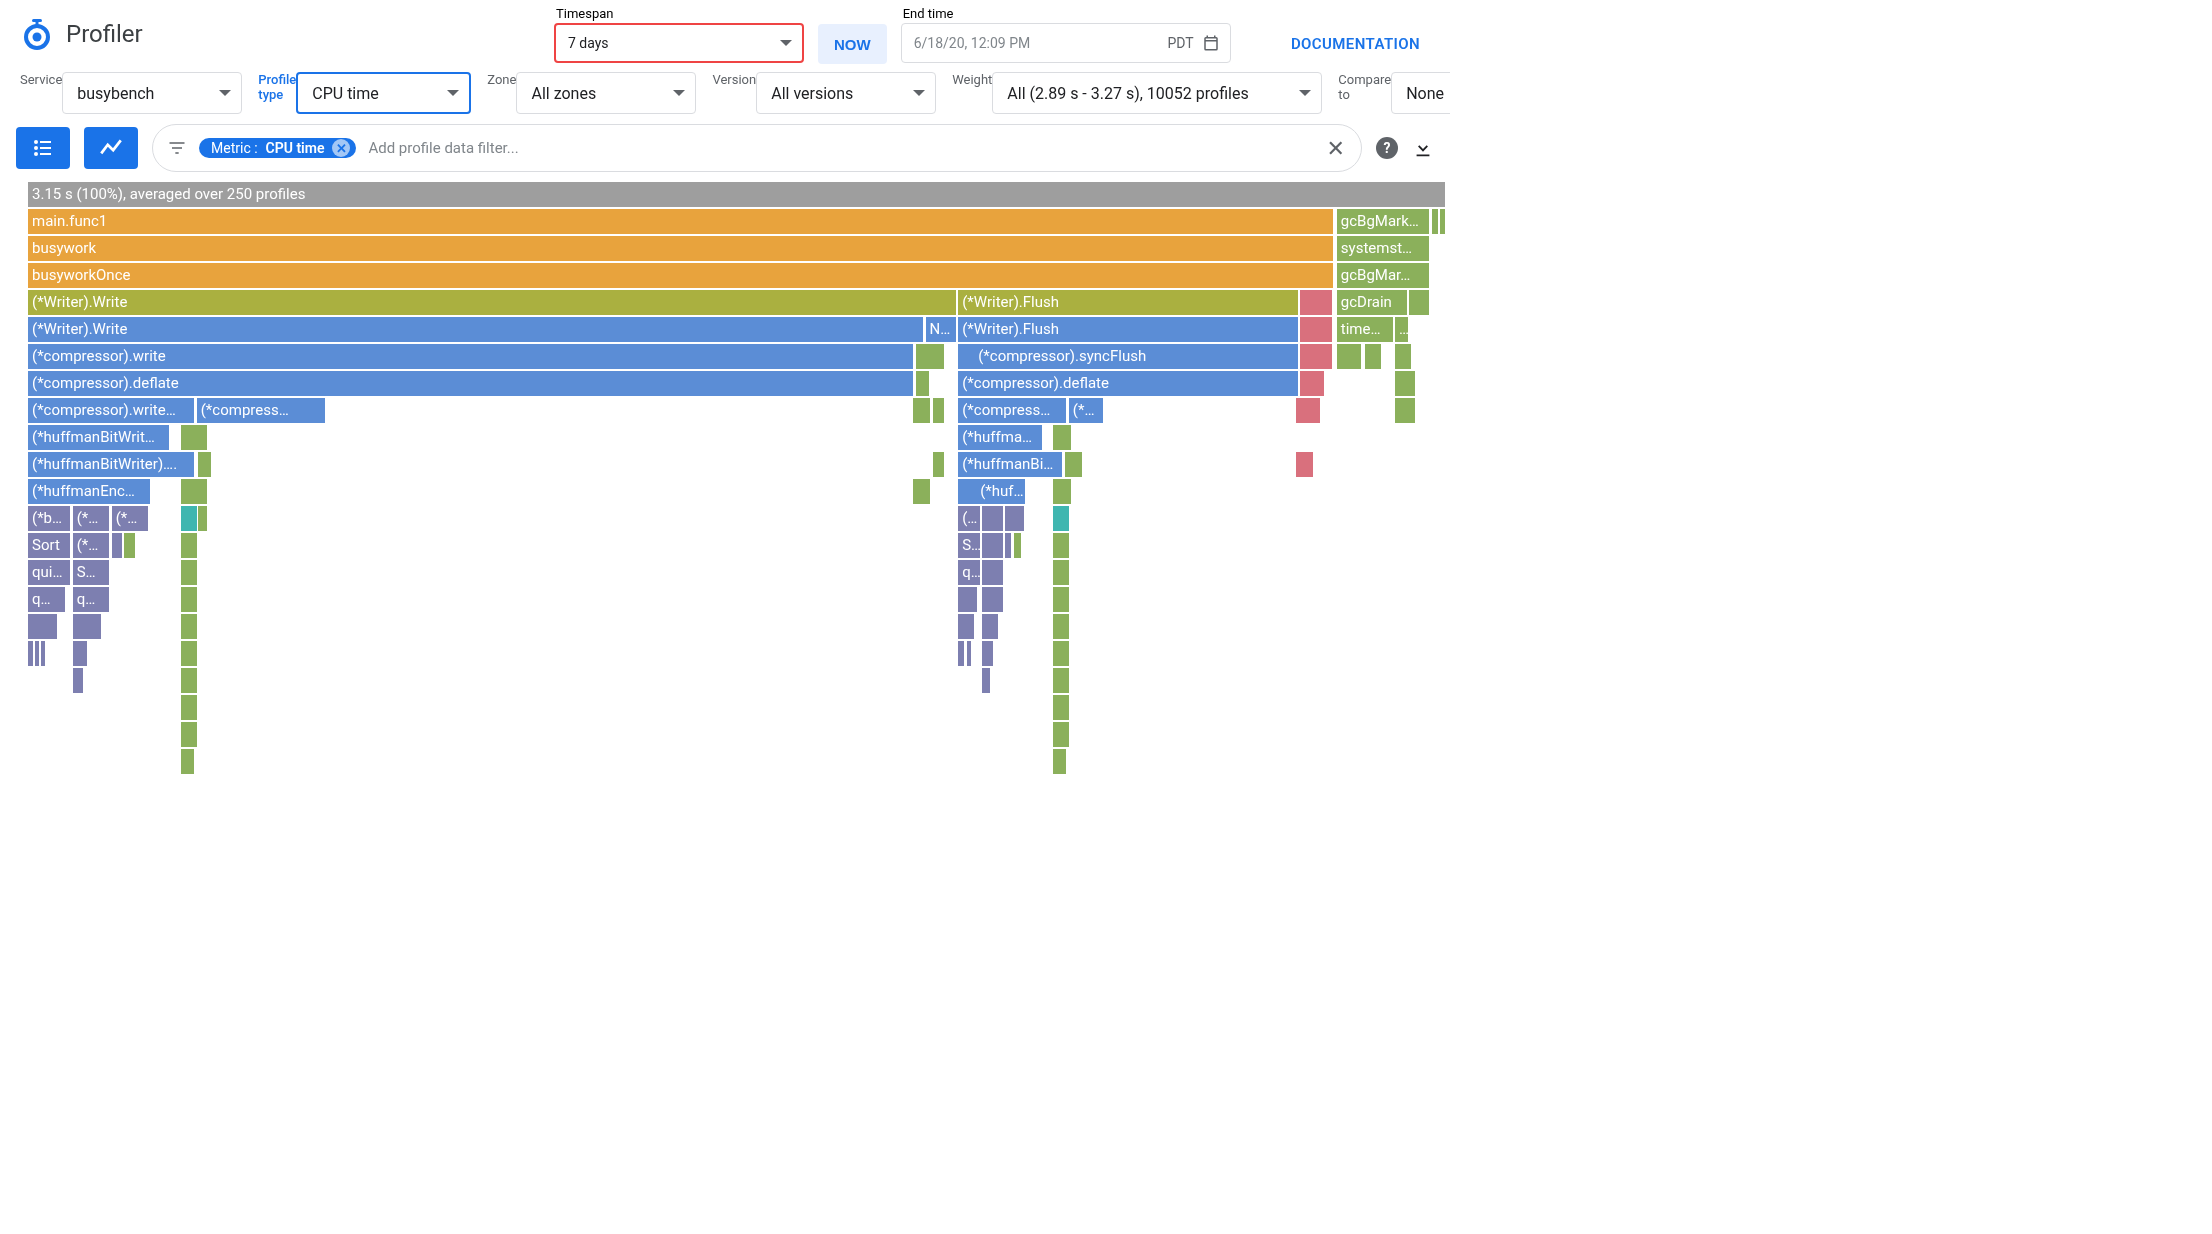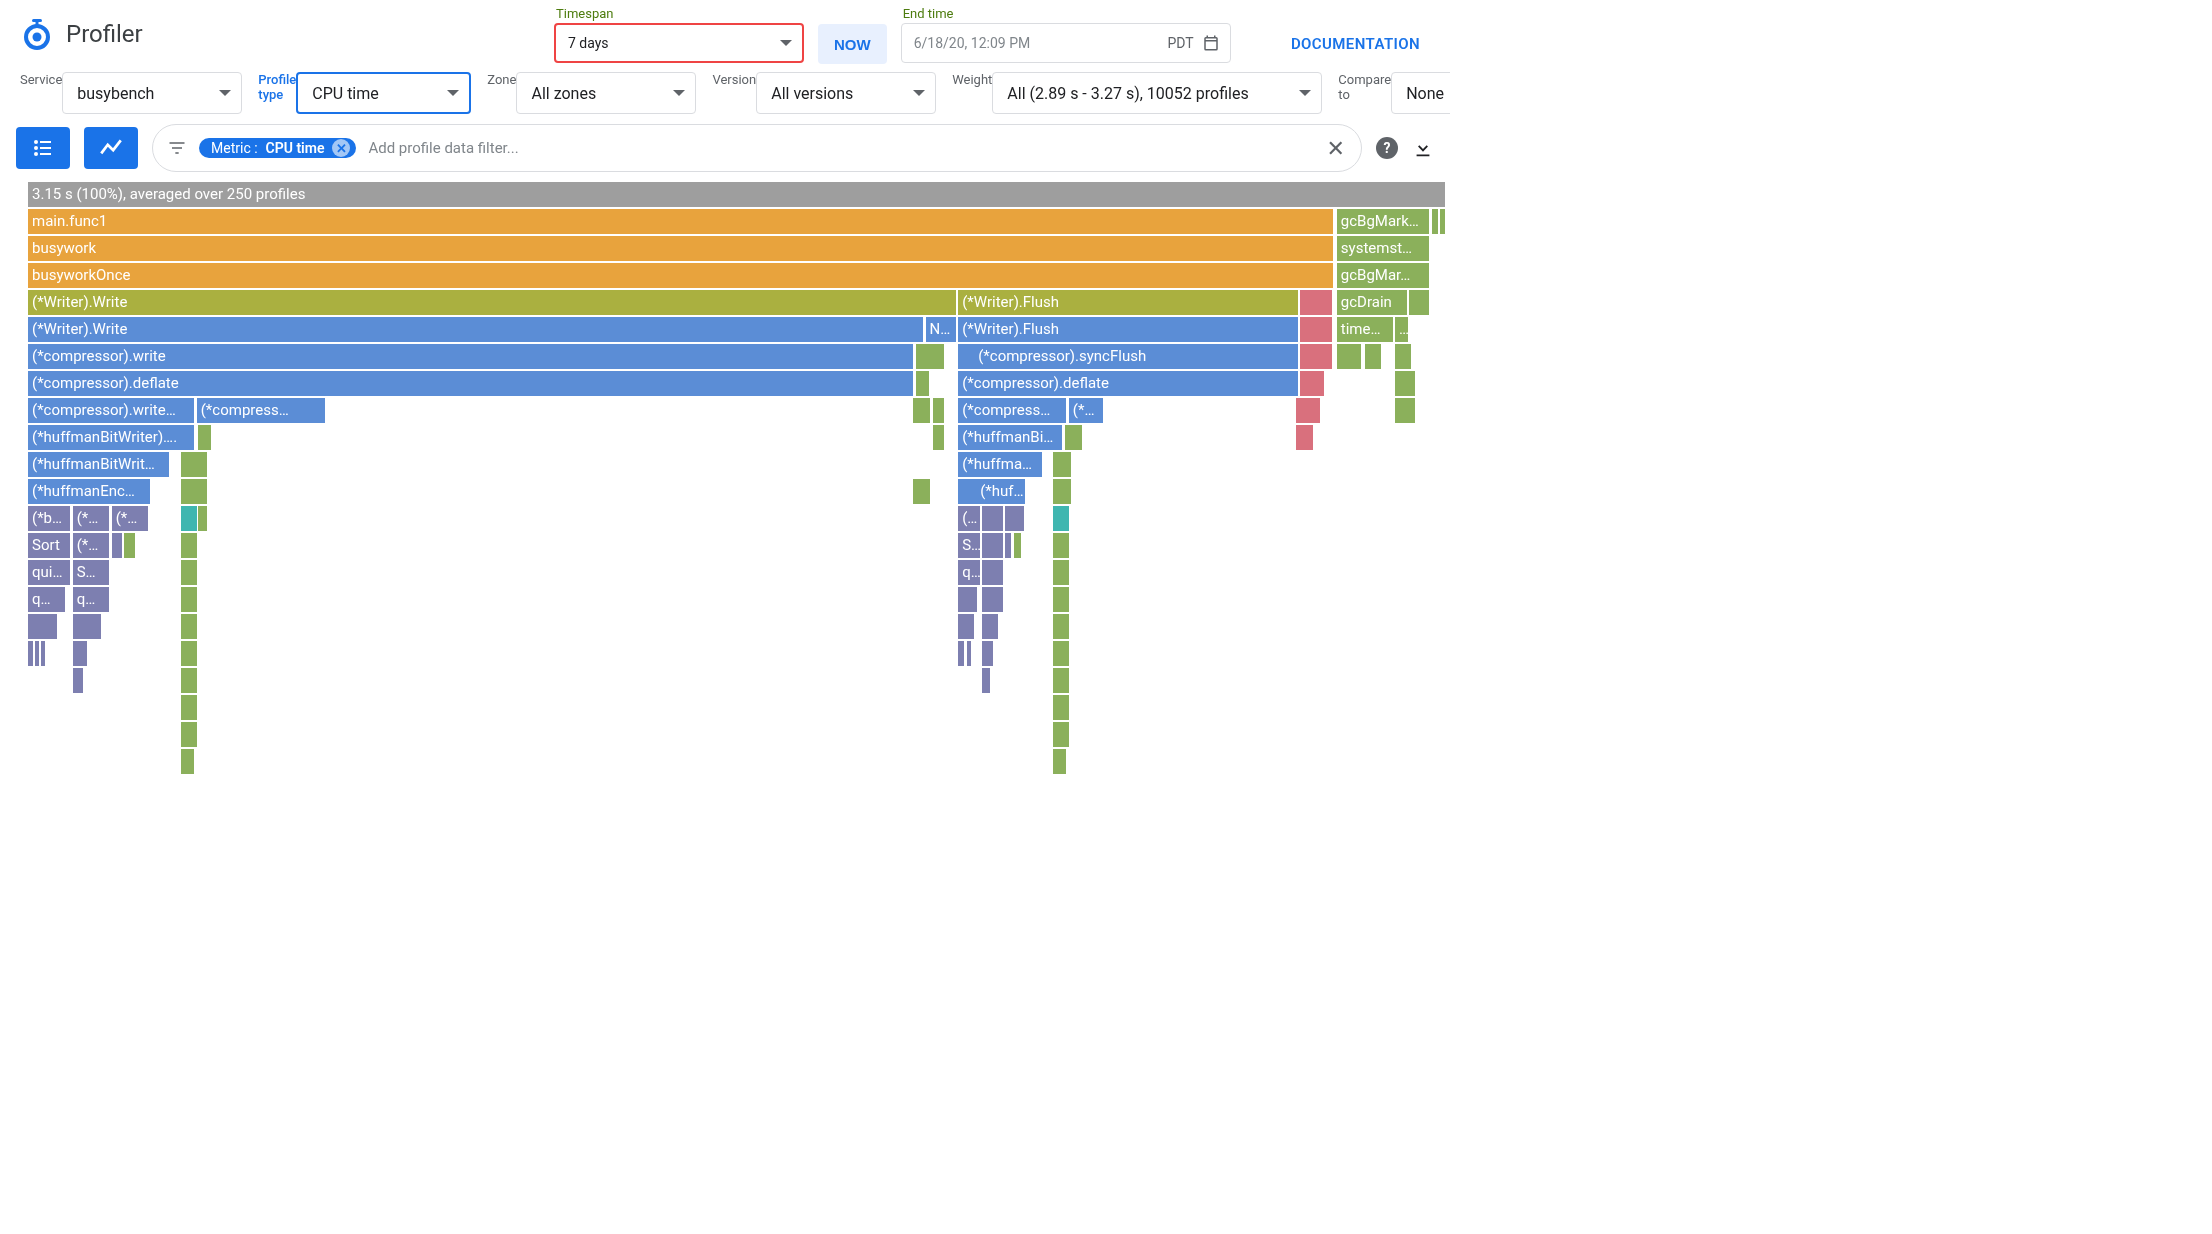--- a/index.html
+++ b/index.html
@@ -14,21 +14,21 @@
   .topbar {
     display: flex;
     align-items: center;
     padding: 4px 30px 4px 20px;
     gap: 14px;
   }
   .title-group { display: flex; align-items: center; gap: 12px; flex: 0 0 auto; min-width: 520px;}
   .logo-icon { width: 34px; height: 34px; position: relative; }
   .page-title { font-size: 24px; font-weight: 400; color: #3c4043; }
   .top-field { display: flex; flex-direction: column; }
-  .top-label { font-size: 13px; color: #4d7c0f; margin-bottom: 2px; padding-left: 2px;}
+  .top-label { font-size: 13px; color: #000000; margin-bottom: 2px; padding-left: 2px;}
   .top-select {
     border: 2px solid #ef4444; border-radius: 4px; height: 40px;
     display: flex; align-items: center; padding: 0 10px 0 12px; gap: 10px;
     background: #fff; cursor: pointer;
   }
   .top-select.wide { min-width: 250px; }
   .arrow-down {
     width: 0; height: 0; border-left: 6px solid transparent;
     border-right: 6px solid transparent; border-top: 6px solid #5f6368;
     margin-left: auto;
@@ -319,32 +319,32 @@
         <div class="fbar c-blue" style="left: 0%; width: 11.8%;">(*compressor).write…</div>
         <div class="fbar c-blue" style="left: 11.9%; width: 9.1%;">(*compress…</div>
         <div class="fbar c-green" style="left: 62.4%; width: 1.3%;"></div>
         <div class="fbar c-green" style="left: 63.8%; width: 0.9%;"></div>
         <div class="fbar c-blue" style="left: 65.6%; width: 7.7%;">(*compress…</div>
         <div class="fbar c-blue" style="left: 73.4%; width: 2.5%;">(*…</div>
         <div class="fbar c-pinkred" style="left: 89.4%; width: 1.8%;"></div>
         <div class="fbar c-green" style="left: 96.4%; width: 1.5%;"></div>
       </div>
       <div class="frow">
+        <div class="fbar c-blue" style="left: 0%; width: 10%;">(*huffmanBitWrit…</div>
+        <div class="fbar c-green" style="left: 10.8%; width: 1.9%;"></div>
+        <div class="fbar c-blue" style="left: 65.6%; width: 6%;">(*huffma…</div>
+        <div class="fbar c-green" style="left: 72.3%; width: 1.3%;"></div>
+      </div>
+      <div class="frow">
         <div class="fbar c-blue" style="left: 0%; width: 11.8%;">(*huffmanBitWriter)….</div>
         <div class="fbar c-green" style="left: 12%; width: 1%;"></div>
         <div class="fbar c-green" style="left: 63.8%; width: 0.9%;"></div>
         <div class="fbar c-blue" style="left: 65.6%; width: 7.4%;">(*huffmanBi…</div>
         <div class="fbar c-green" style="left: 73.1%; width: 1.3%;"></div>
         <div class="fbar c-pinkred" style="left: 89.4%; width: 1.3%;"></div>
-      </div>
-      <div class="frow">
-        <div class="fbar c-blue" style="left: 0%; width: 10%;">(*huffmanBitWrit…</div>
-        <div class="fbar c-green" style="left: 10.8%; width: 1.9%;"></div>
-        <div class="fbar c-blue" style="left: 65.6%; width: 6%;">(*huffma…</div>
-        <div class="fbar c-green" style="left: 72.3%; width: 1.3%;"></div>
       </div>
       <div class="frow">
         <div class="fbar c-blue" style="left: 0%; width: 8.7%;">(*huffmanEnc…</div>
         <div class="fbar c-green" style="left: 10.8%; width: 1.9%;"></div>
         <div class="fbar c-green" style="left: 62.4%; width: 1.3%;"></div>
         <div class="fbar c-blue" style="left: 65.6%; width: 4.8%; padding-left: 22px;">(*huff…</div>
         <div class="fbar c-green" style="left: 72.3%; width: 1.3%;"></div>
       </div>
       <div class="frow">
         <div class="fbar c-purple" style="left: 0%; width: 3%;">(*b…</div>

